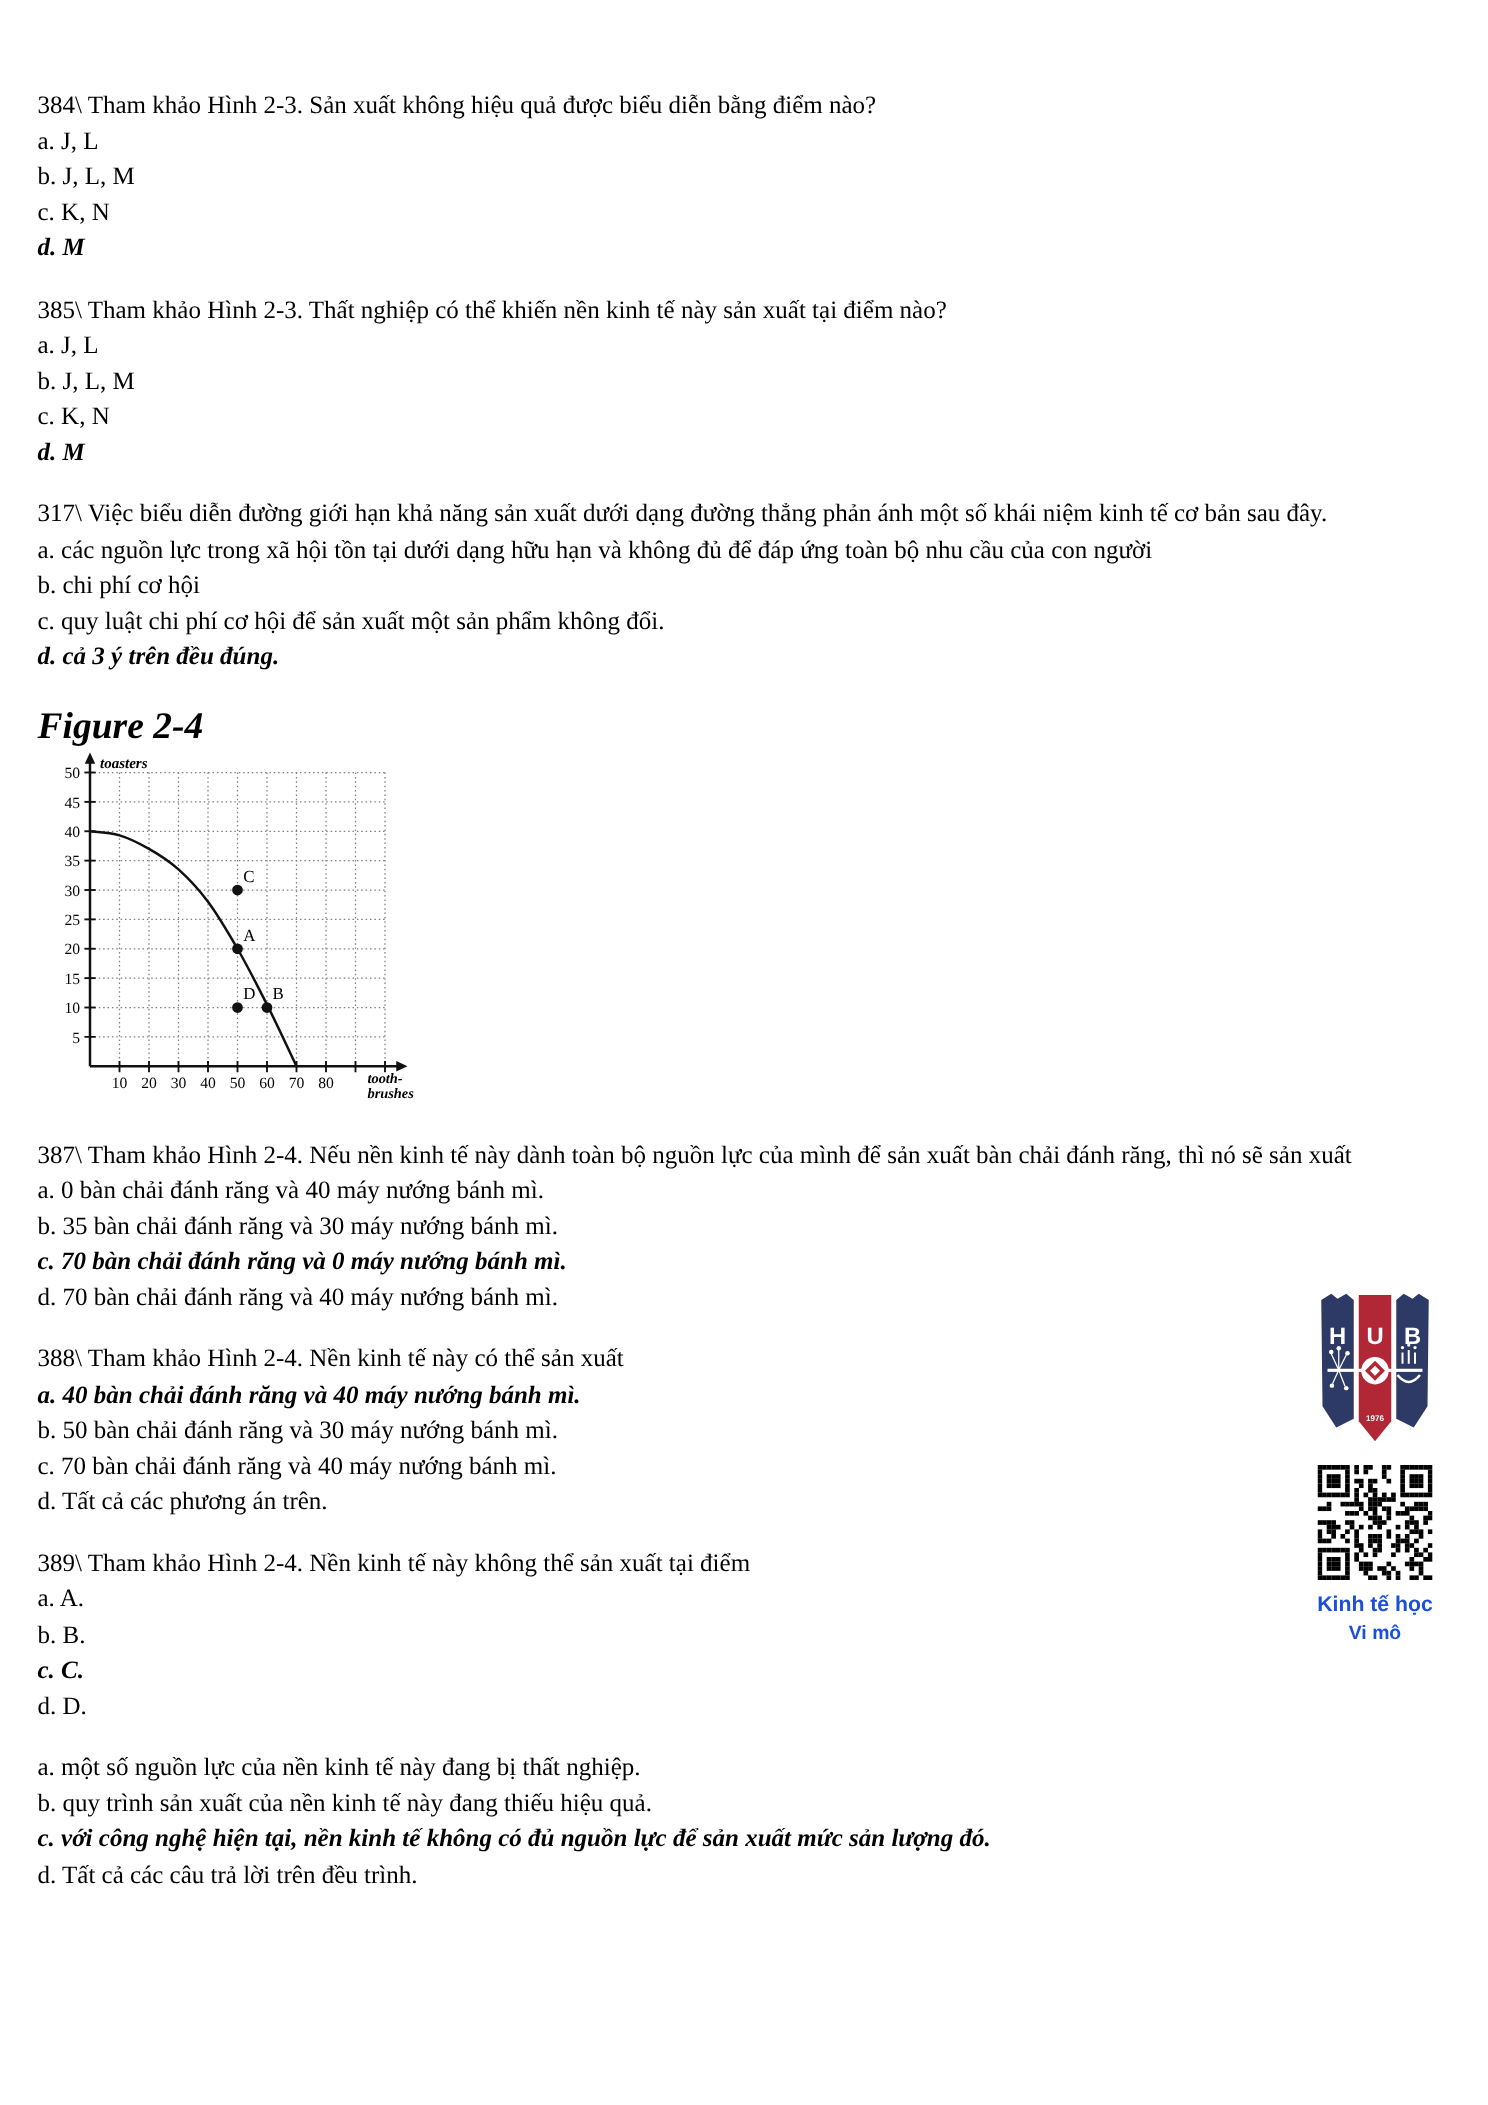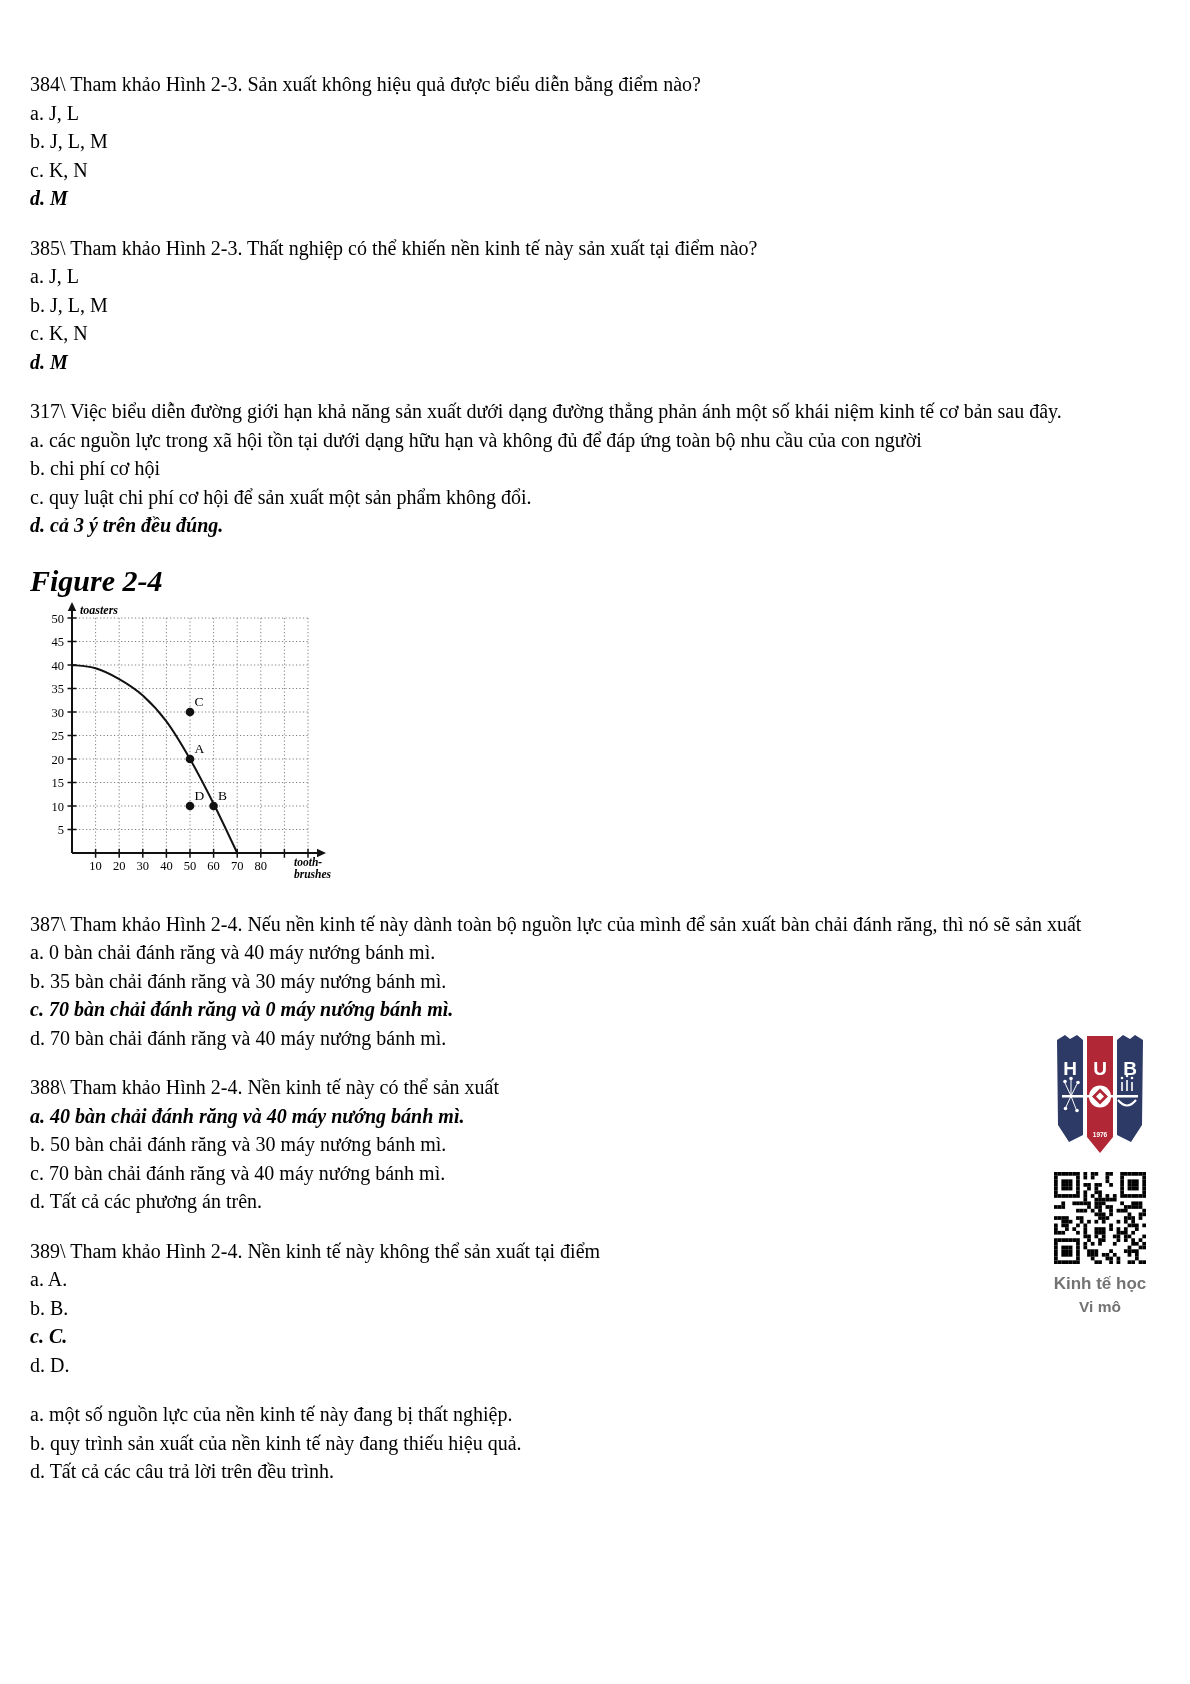--- a/index.html
+++ b/index.html
@@ -156,20 +156,21 @@
       <div class="question">
         <div class="qline">389\ Tham khảo Hình 2-4. Nền kinh tế này không thể sản xuất tại điểm</div>
         <div class="opt">a. A.</div>
         <div class="opt">b. B.</div>
         <div class="opt bold">c. C.</div>
         <div class="opt">d. D.</div>
       </div>
       <div class="question">
         <div class="opt">a. một số nguồn lực của nền kinh tế này đang bị thất nghiệp.</div>
         <div class="opt">b. quy trình sản xuất của nền kinh tế này đang thiếu hiệu quả.</div>
+        <div class="opt bold">c. với công nghệ hiện tại, nền kinh tế không có đủ nguồn lực để sản xuất mức sản lượng đó.</div>
         <div class="opt">d. Tất cả các câu trả lời trên đều trình.</div>
       </div>
     </div>
 </div>
 
 <div class="sidebar">
   <svg class="logo" width="90" height="132" viewBox="0 0 90 132">
     <path d="M2,9 L10,4 L15,8 L22,4 L28,9 L28,104 L14,111 L3,94 Z" fill="#2e3a66"></path>
     <path d="M88,9 L80,4 L75,8 L68,4 L62,9 L62,104 L76,111 L87,94 Z" fill="#2e3a66"></path>
     <path d="M32,5 L58,5 L58,106 L45,122 L32,106 Z" fill="#b12735"></path>
@@ -485,17 +486,17 @@
       <rect x="40.48" y="88.32" width="3.73" height="3.73" fill="#000"></rect>
       <rect x="44.16" y="88.32" width="3.73" height="3.73" fill="#000"></rect>
       <rect x="55.20" y="88.32" width="3.73" height="3.73" fill="#000"></rect>
       <rect x="62.56" y="88.32" width="3.73" height="3.73" fill="#000"></rect>
       <rect x="73.60" y="88.32" width="3.73" height="3.73" fill="#000"></rect>
       <rect x="77.28" y="88.32" width="3.73" height="3.73" fill="#000"></rect>
       <rect x="84.64" y="88.32" width="3.73" height="3.73" fill="#000"></rect>
       <rect x="88.32" y="88.32" width="3.73" height="3.73" fill="#000"></rect>
     </svg>
 
-  <div class="caption" style="color: #737373;">
+  <div class="caption" style="color: #1d4ed8;">
     <div class="l1">Kinh tế học</div>
     <div class="l2">Vi mô</div>
   </div>
 </div>
 
 </body></html>

